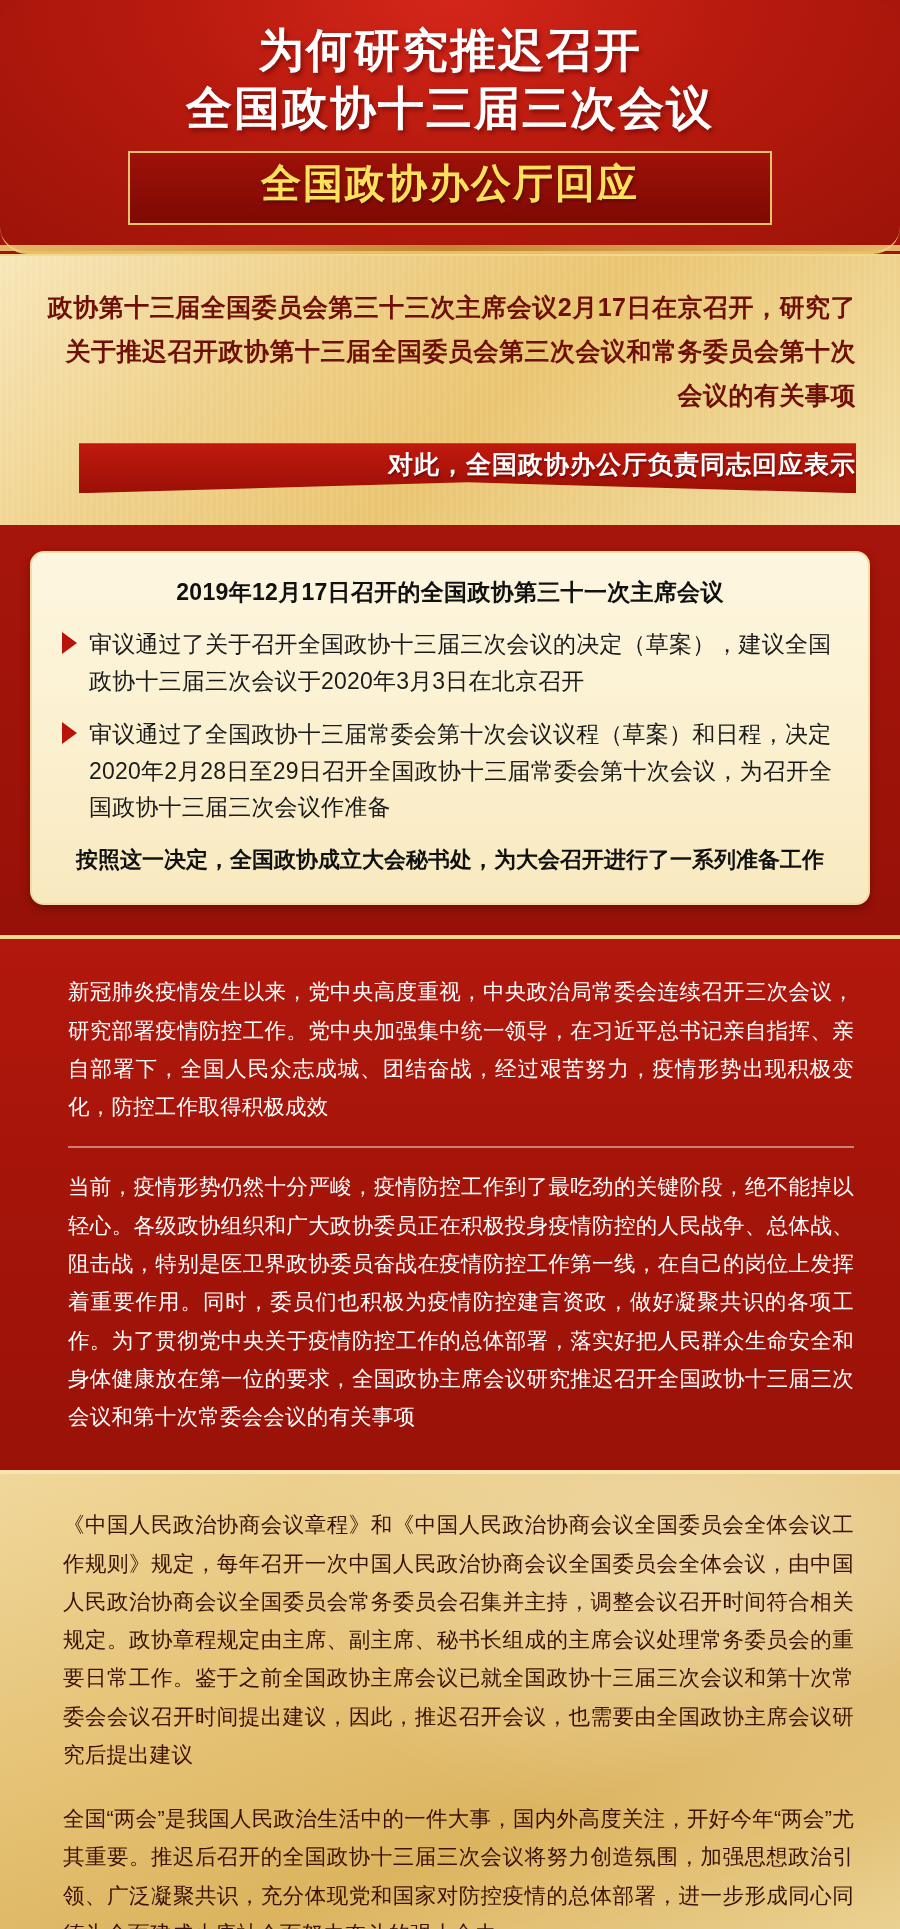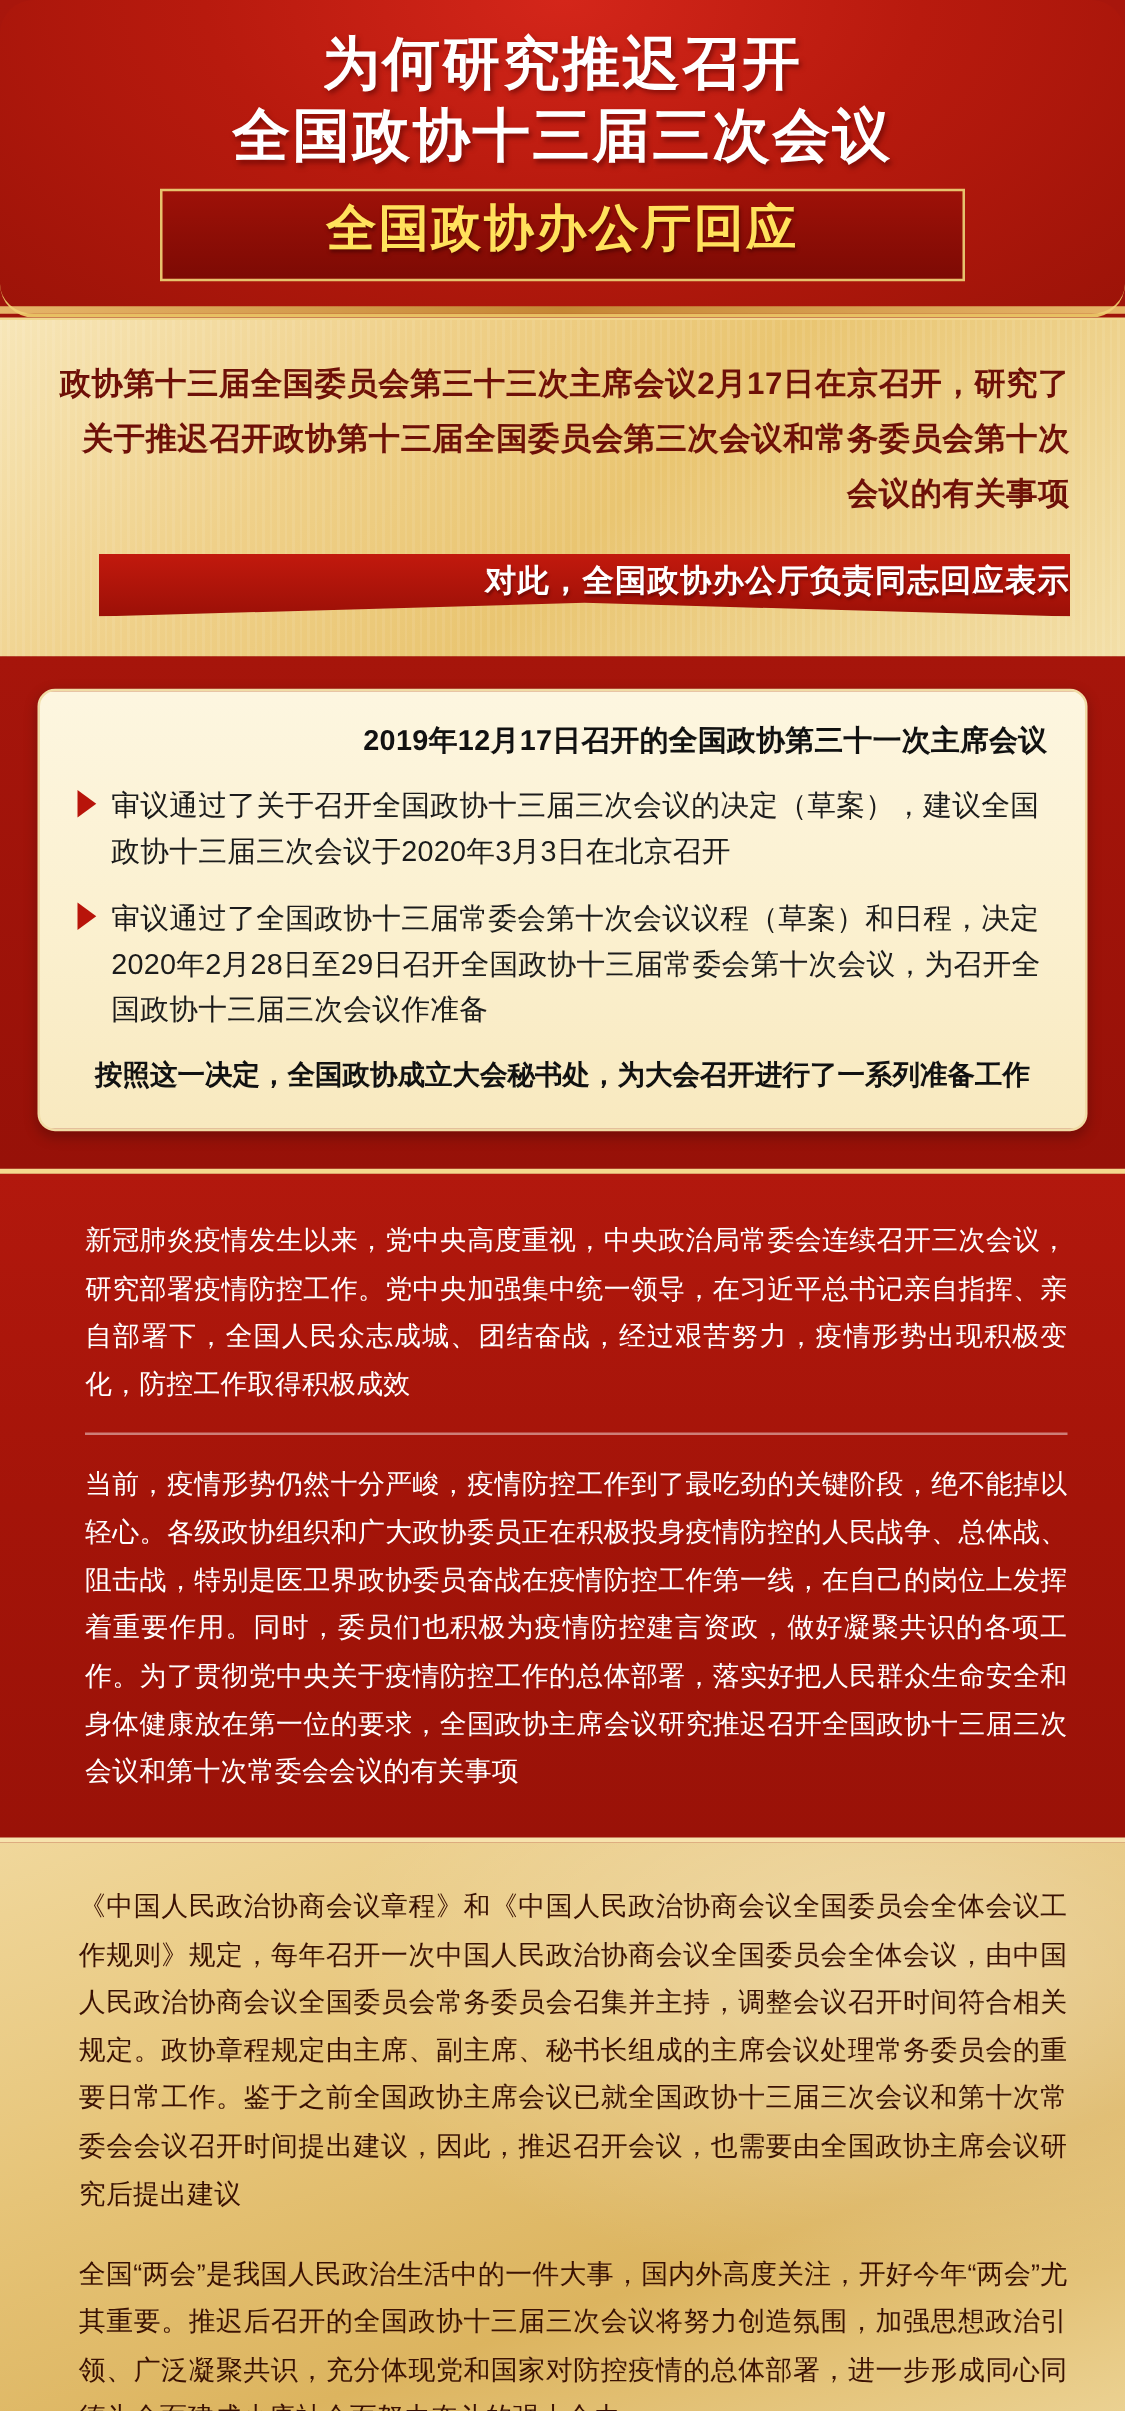--- a/index.html
+++ b/index.html
@@ -104,21 +104,21 @@
     background: linear-gradient(180deg,#a6150b,#971108);
   }
   .cream-card {
     background: linear-gradient(180deg,#fdf6e0 0%, #fbf0cf 55%, #f8e9bf 100%);
     border: 2px solid #f0dca6;
     border-radius: 14px;
     padding: 24px 30px 26px 30px;
     box-shadow: 0 4px 10px rgba(0,0,0,.25);
   }
   .card-title {
-    text-align:right;
+    text-align:center;
     color:#111111;
     font-size: 23px;
     font-weight: bold;
     margin-bottom: 18px;
     letter-spacing: .3px;
   }
   .bullet-row {
     display:flex;
     align-items:flex-start;
     margin-bottom: 16px;

